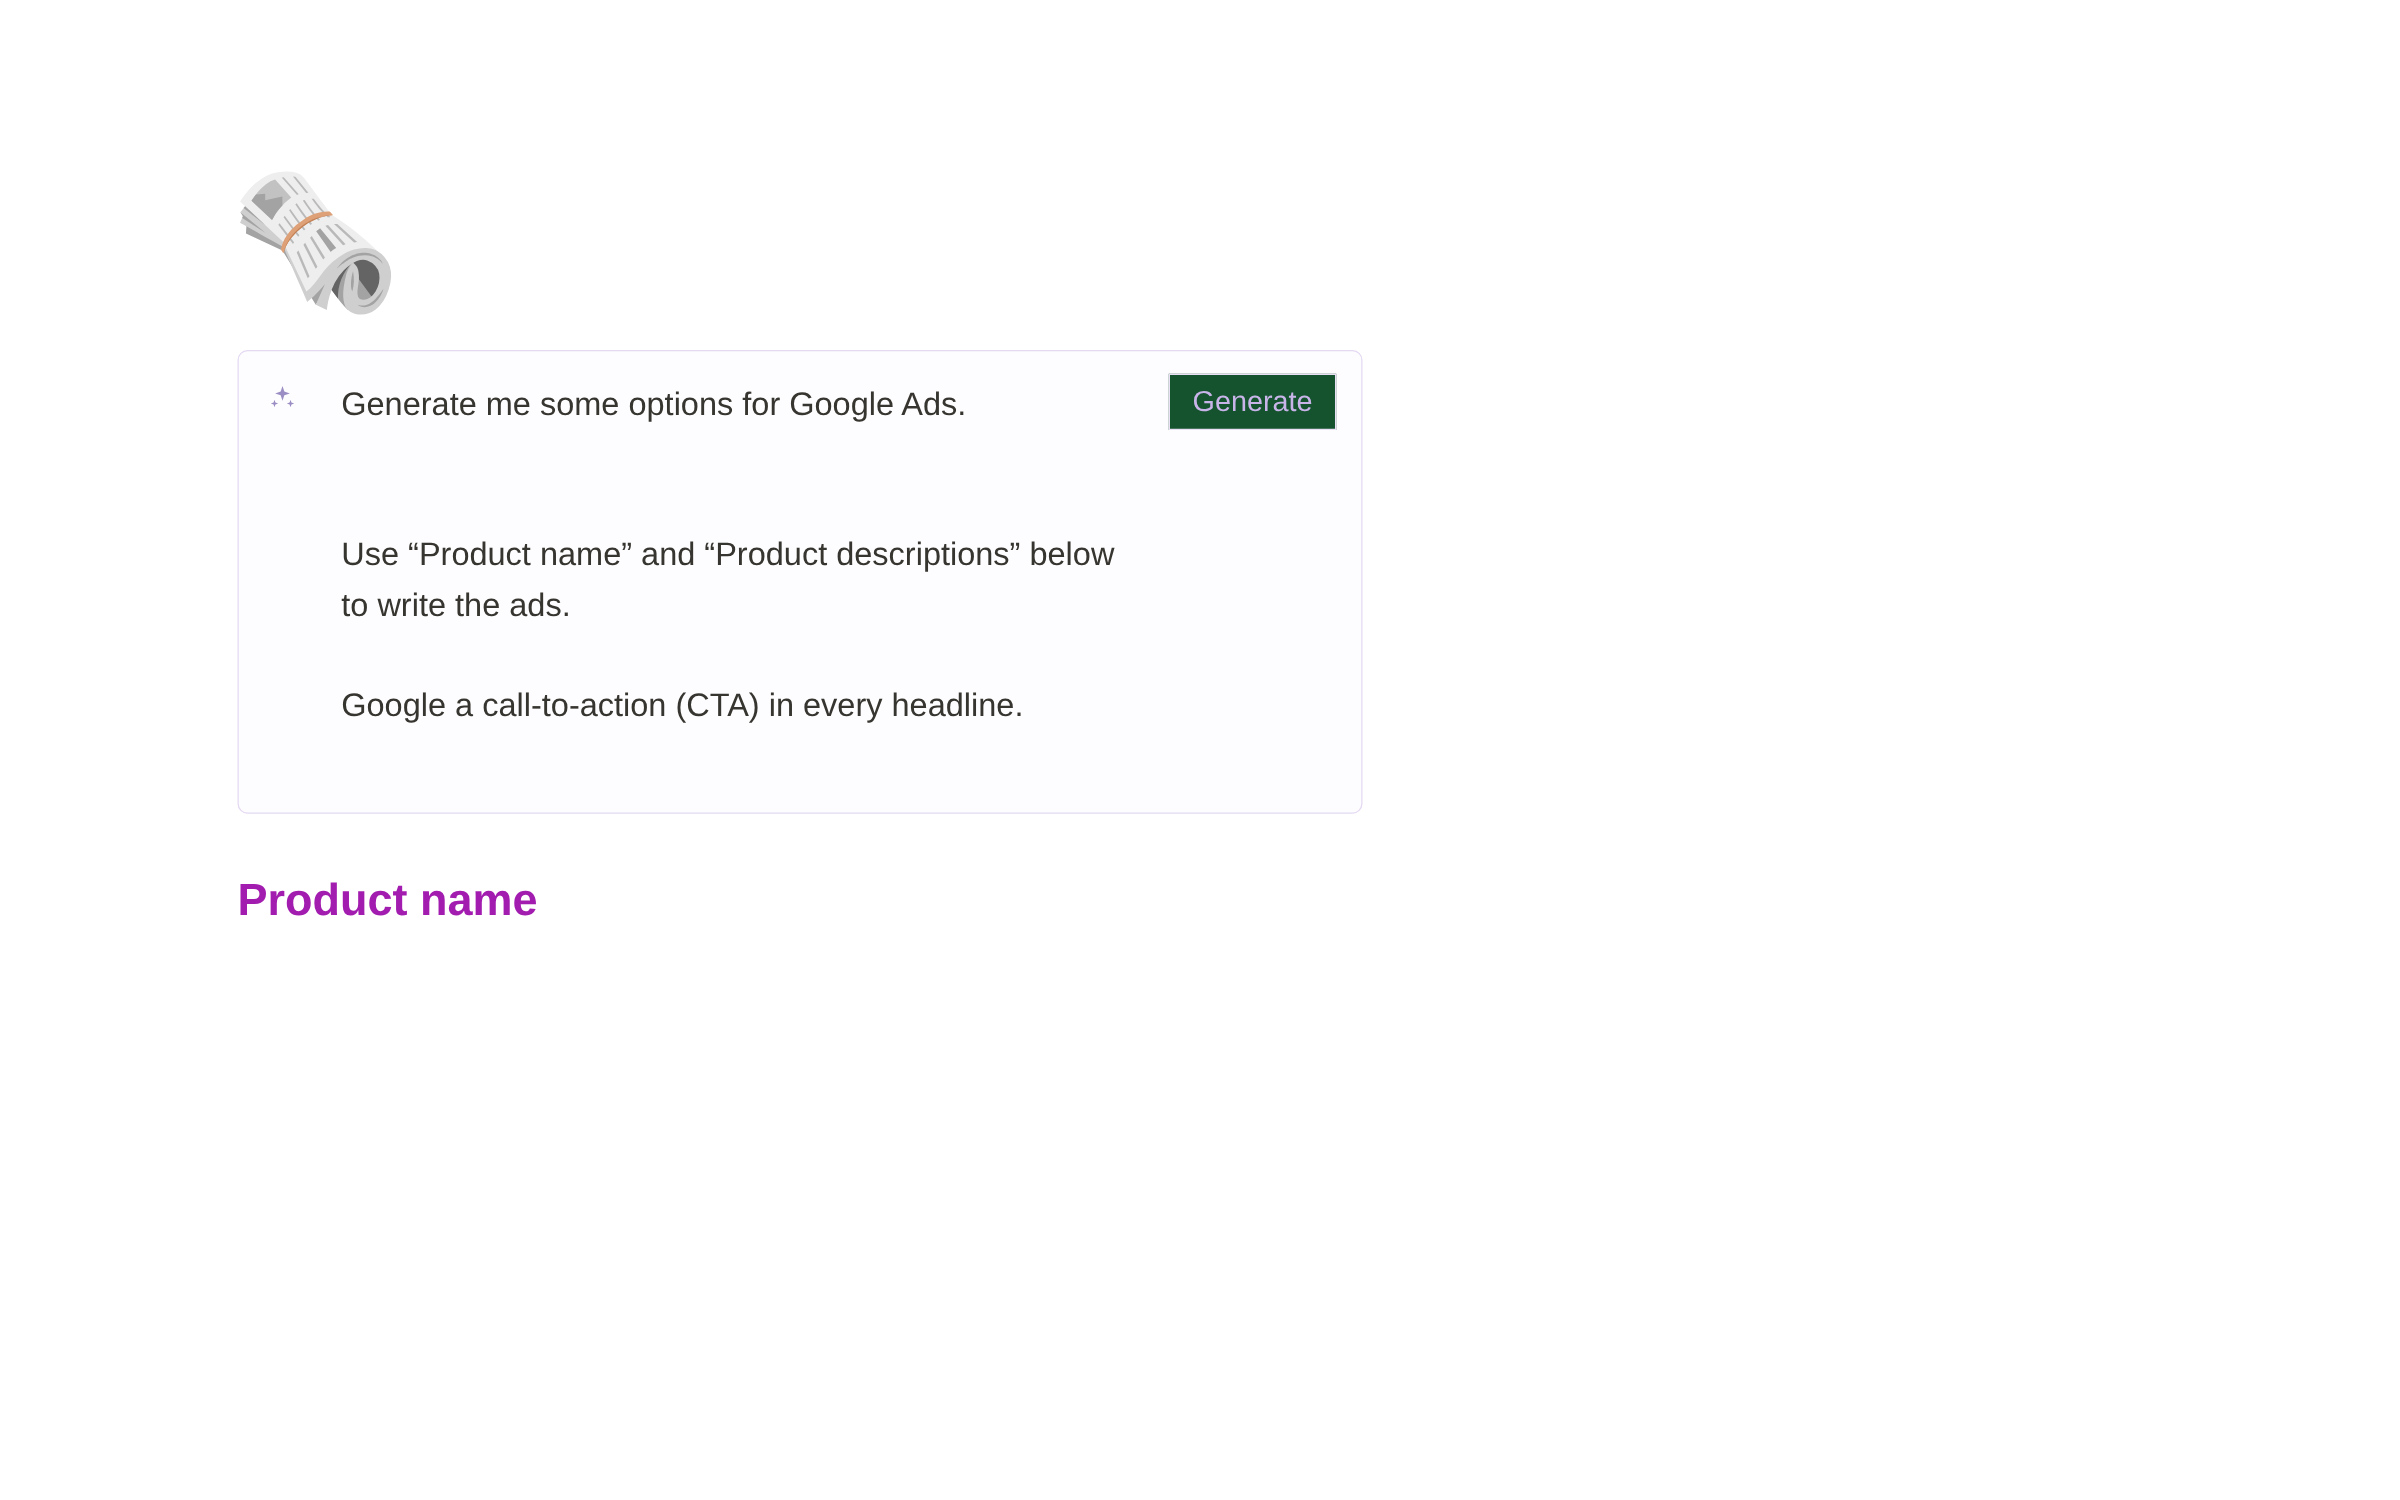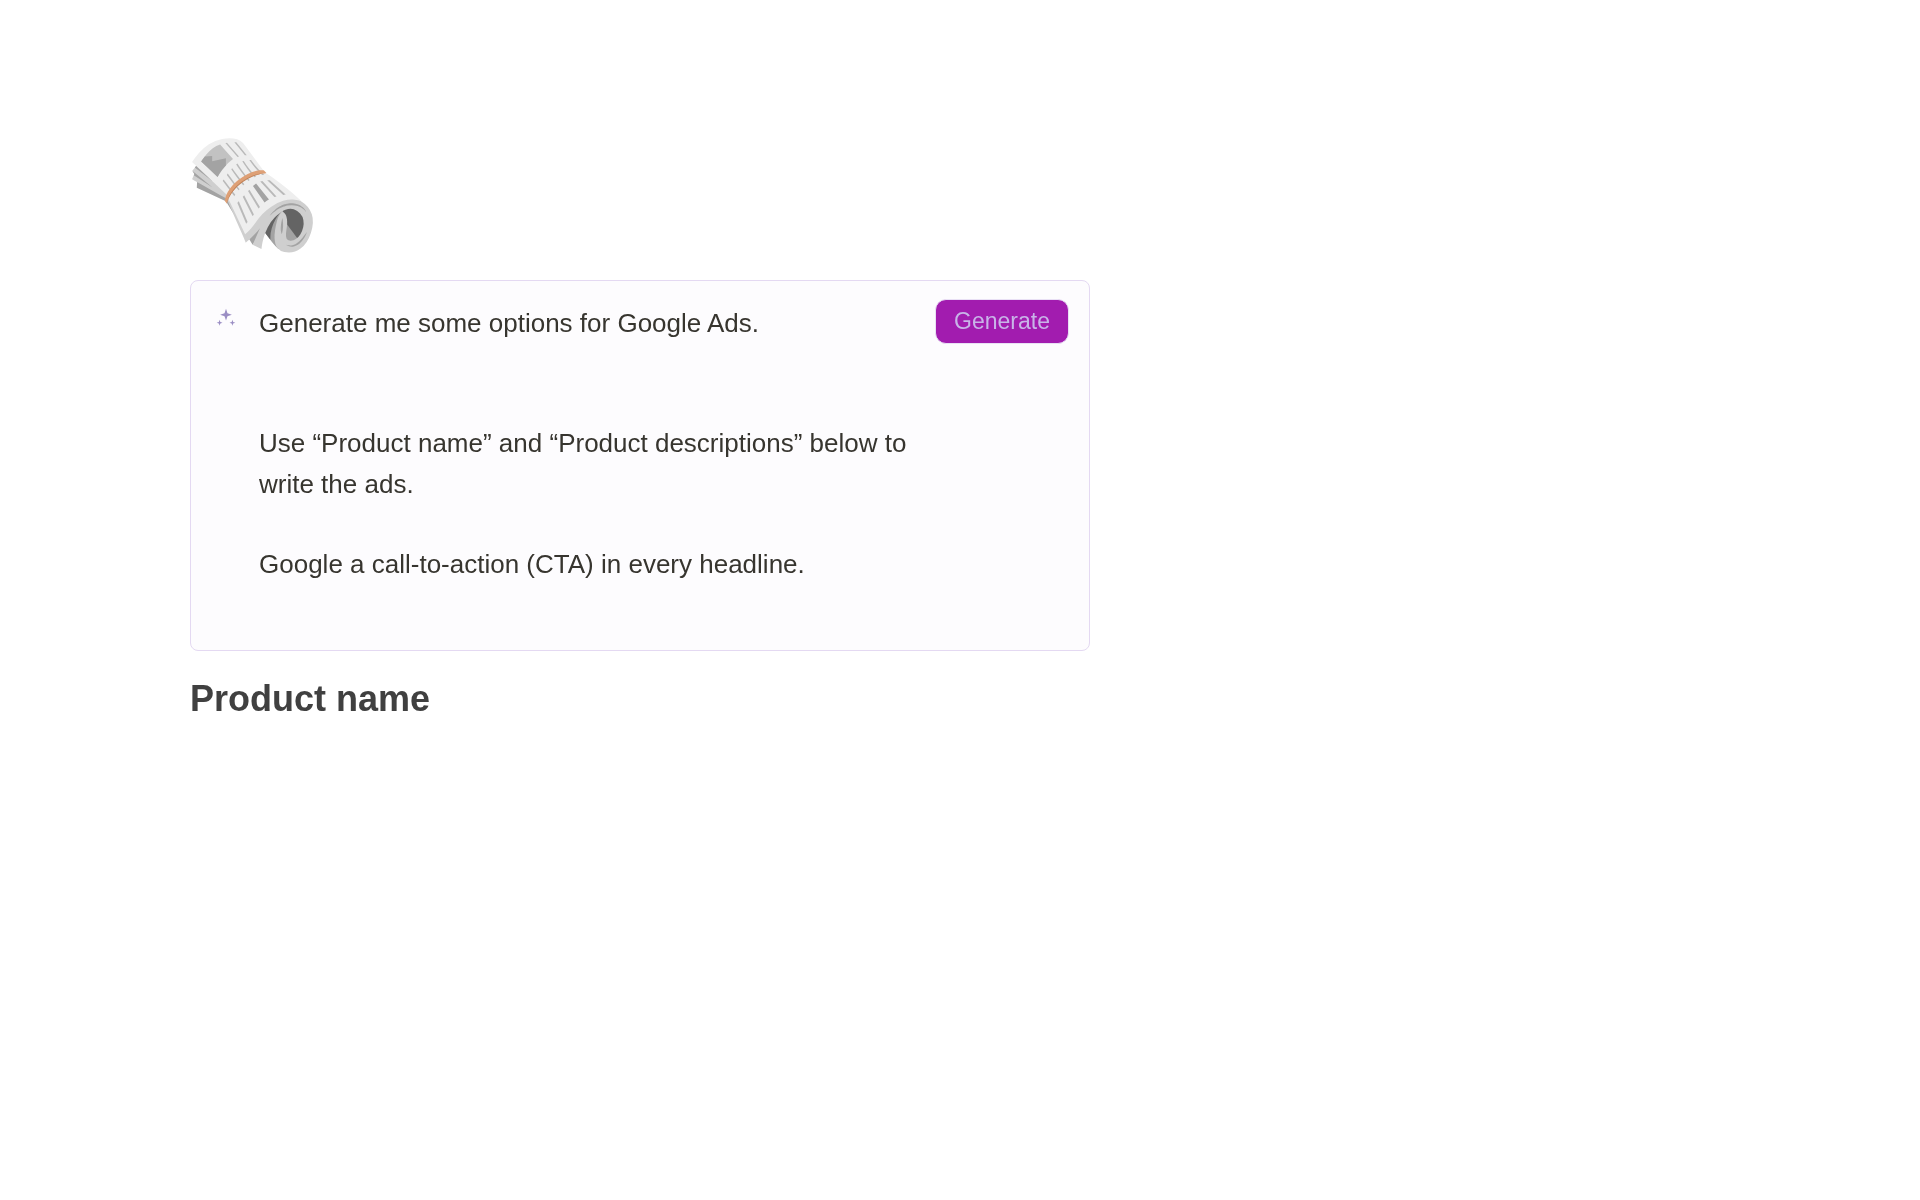--- a/index.html
+++ b/index.html
@@ -35,21 +35,21 @@
     .ai-block {
       border: 1.5px solid #e4d9f2;
       border-radius: 8px;
       padding: 22px 24px 26px 24px;
       background: #fdfcfe;
       position: relative;
     }
     .ai-block-header {
       display: flex;
       align-items: flex-start;
-      gap: 22px;
+      gap: 36px;
     }
     .sparkle-icon {
       flex-shrink: 0;
       width: 22px;
       height: 22px;
       margin-top: 4px;
       color: #9b8ec4;
     }
     .ai-content {
       flex: 1;
@@ -61,35 +61,35 @@
       color: #37352f;
       margin-bottom: 0;
     }
     .ai-spacer {
       height: 40px;
     }
     .generate-button {
       position: absolute;
       top: 18px;
       right: 20px;
-      background: #a21caf;
+      background: #14532d;
       border: 1px solid #e9e0f5;
-      border-radius: 11px;
+      border-radius: 0;
       padding: 8px 18px;
       font-size: 23px;
       font-weight: 500;
       color: #c8b4e8;
       cursor: pointer;
       font-family: inherit;
     }
     .section-header {
       font-size: 36px;
       font-weight: 700;
-      color: #404040;
-      margin-top: 27px;
+      color: #a21caf;
+      margin-top: 48px;
     }
   </style>
 </head>
 <body>
 
 <div class="page-container">
   <div class="page-icon">🗞️</div>
 
   <div class="ai-block">
     <button class="generate-button">Generate</button>

